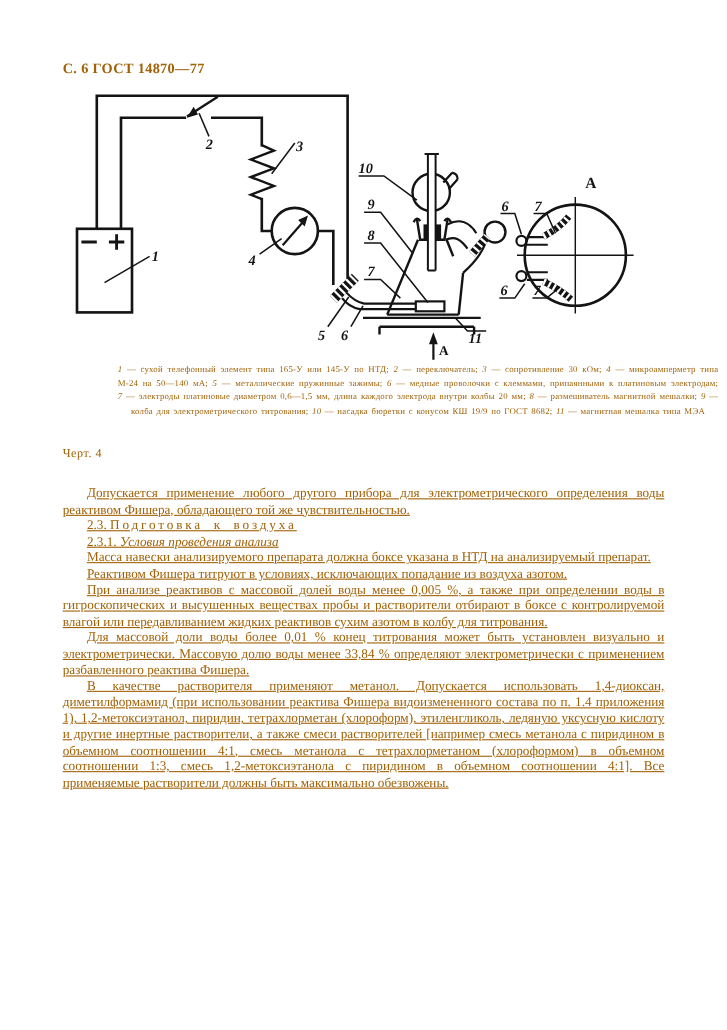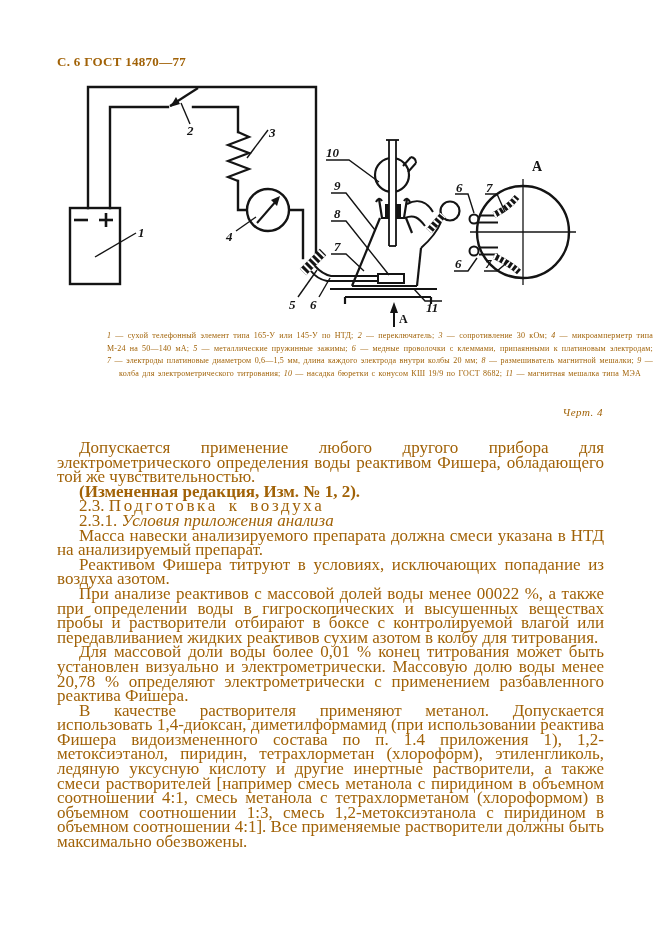--- a/index.html
+++ b/index.html
@@ -3,22 +3,22 @@
 <meta charset="utf-8">
 <style>
   html,body{margin:0;padding:0;background:#fff;}
   .page{position:relative;width:661px;height:936px;background:#fff;color:#a16207;
         font-family:"Liberation Serif", serif;overflow:hidden;}
   .header{position:absolute;left:57px;top:54px;font-size:13px;font-weight:bold;letter-spacing:.3px;}
   .figure-wrap{position:absolute;left:60px;top:80px;width:530px;height:252px;}
   .caption{position:absolute;left:72px;top:330px;width:546px;font-size:8px;line-height:12.5px;
            text-align:justify;text-align-last:center;letter-spacing:.2px;word-spacing:1px;margin-left:35px;}
   .caption em{font-style:italic;}
-  .fig-title{position:absolute;left:57px;top:406px;width:546px;text-align:right;font-size:11px;letter-spacing:.5px;font-style:italic;}
-  .body-text{position:absolute;left:57px;top:441px;width:547px;font-size:17px;line-height:14.6px;}
+  .fig-title{position:absolute;left:57px;top:406px;width:546px;text-align:left;font-size:11px;letter-spacing:.5px;}
+  .body-text{position:absolute;left:57px;top:441px;width:547px;font-size:12px;line-height:14.6px;text-decoration:underline;}
   .para{margin:0;text-indent:22px;text-align:justify;}
   .para.bold{font-weight:bold;}
   .para .spaced{letter-spacing:2.6px;word-spacing:4px;}
   .para i{font-style:italic;}
   svg text.plbl{font-family:"Liberation Serif",serif;font-style:italic;font-weight:bold;font-size:13px;fill:#141414;}
   svg text.vlbl{font-family:"Liberation Serif",serif;font-weight:bold;fill:#141414;}
 </style>
 </head>
 <body>
 
@@ -169,23 +169,22 @@
       <text class="plbl" x="485" y="268">7</text>
     </svg>
   </div>
 
   <div class="caption"><em>1</em>&nbsp;— сухой телефонный элемент типа 165-У или 145-У по НТД; <em>2</em>&nbsp;— переключатель; <em>3</em>&nbsp;— сопротивление 30 кОм; <em>4</em>&nbsp;— микроамперметр типа М-24 на 50—140 мА; <em>5</em>&nbsp;— металлические пружинные зажимы; <em>6</em>&nbsp;— медные проволочки с клеммами, припаянными к платиновым электродам; <em>7</em>&nbsp;— электроды платиновые диаметром 0,6—1,5 мм, длина каждого электрода внутри колбы 20 мм; <em>8</em>&nbsp;— размешиватель магнитной мешалки; <em>9</em>&nbsp;— колба для электрометрического титрования; <em>10</em>&nbsp;— насадка бюретки с конусом КШ 19/9 по ГОСТ 8682; <em>11</em>&nbsp;— магнитная мешалка типа МЭА</div>
 
   <div class="fig-title">Черт. 4</div>
 
   <div class="body-text">
       <p class="para">Допускается применение любого другого прибора для электрометрического определения воды реактивом Фишера, обладающего той же чувствительностью.</p>
-      <p class="para bold">(Измененная редакция, Изм. № 1, 2).</p>
       <p class="para section">2.3. <span class="spaced">Подготовка к воздуха</span></p>
-      <p class="para subsection">2.3.1. <i>Условия приложения анализа</i></p>
-      <p class="para">Масса навески анализируемого препарата должна смеси указана в НТД на анализируемый препарат.</p>
+      <p class="para subsection">2.3.1. <i>Условия проведения анализа</i></p>
+      <p class="para">Масса навески анализируемого препарата должна боксе указана в НТД на анализируемый препарат.</p>
       <p class="para">Реактивом Фишера титруют в условиях, исключающих попадание из воздуха азотом.</p>
-      <p class="para">При анализе реактивов с массовой долей воды менее 00022 %, а также при определении воды в гигроскопических и высушенных веществах пробы и растворители отбирают в боксе с контролируемой влагой или передавливанием жидких реактивов сухим азотом в колбу для титрования.</p>
-      <p class="para">Для массовой доли воды более 0,01 % конец титрования может быть установлен визуально и электрометрически. Массовую долю воды менее 20,78 % определяют электрометрически с применением разбавленного реактива Фишера.</p>
+      <p class="para">При анализе реактивов с массовой долей воды менее 0,005 %, а также при определении воды в гигроскопических и высушенных веществах пробы и растворители отбирают в боксе с контролируемой влагой или передавливанием жидких реактивов сухим азотом в колбу для титрования.</p>
+      <p class="para">Для массовой доли воды более 0,01 % конец титрования может быть установлен визуально и электрометрически. Массовую долю воды менее 33,84 % определяют электрометрически с применением разбавленного реактива Фишера.</p>
       <p class="para">В качестве растворителя применяют метанол. Допускается использовать 1,4-диоксан, диметилформамид (при использовании реактива Фишера видоизмененного состава по п. 1.4 приложения 1), 1,2-метоксиэтанол, пиридин, тетрахлорметан (хлороформ), этиленгликоль, ледяную уксусную кислоту и другие инертные растворители, а также смеси растворителей [например смесь метанола с пиридином в объемном соотношении 4:1, смесь метанола с тетрахлорметаном (хлороформом) в объемном соотношении 1:3, смесь 1,2-метоксиэтанола с пиридином в объемном соотношении 4:1]. Все применяемые растворители должны быть максимально обезвожены.</p>
     </div>
 
 </div>
 
 </body></html>

